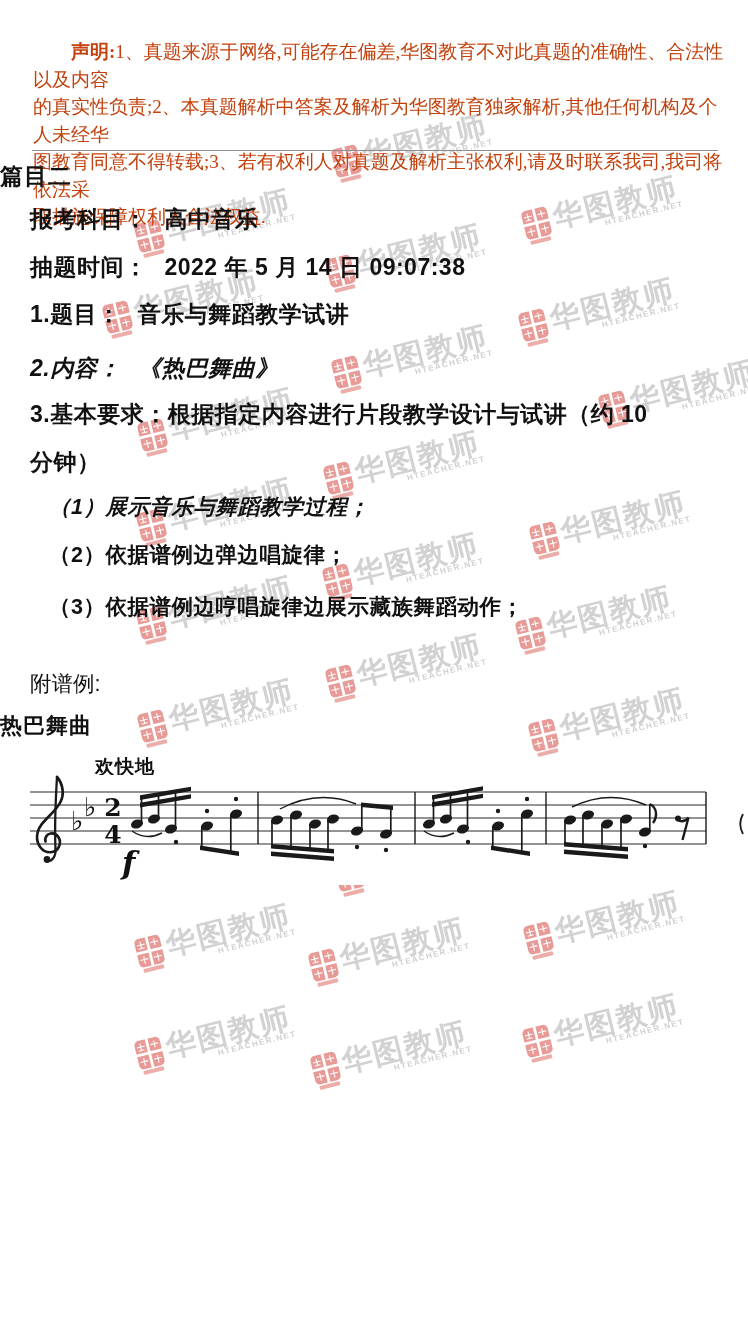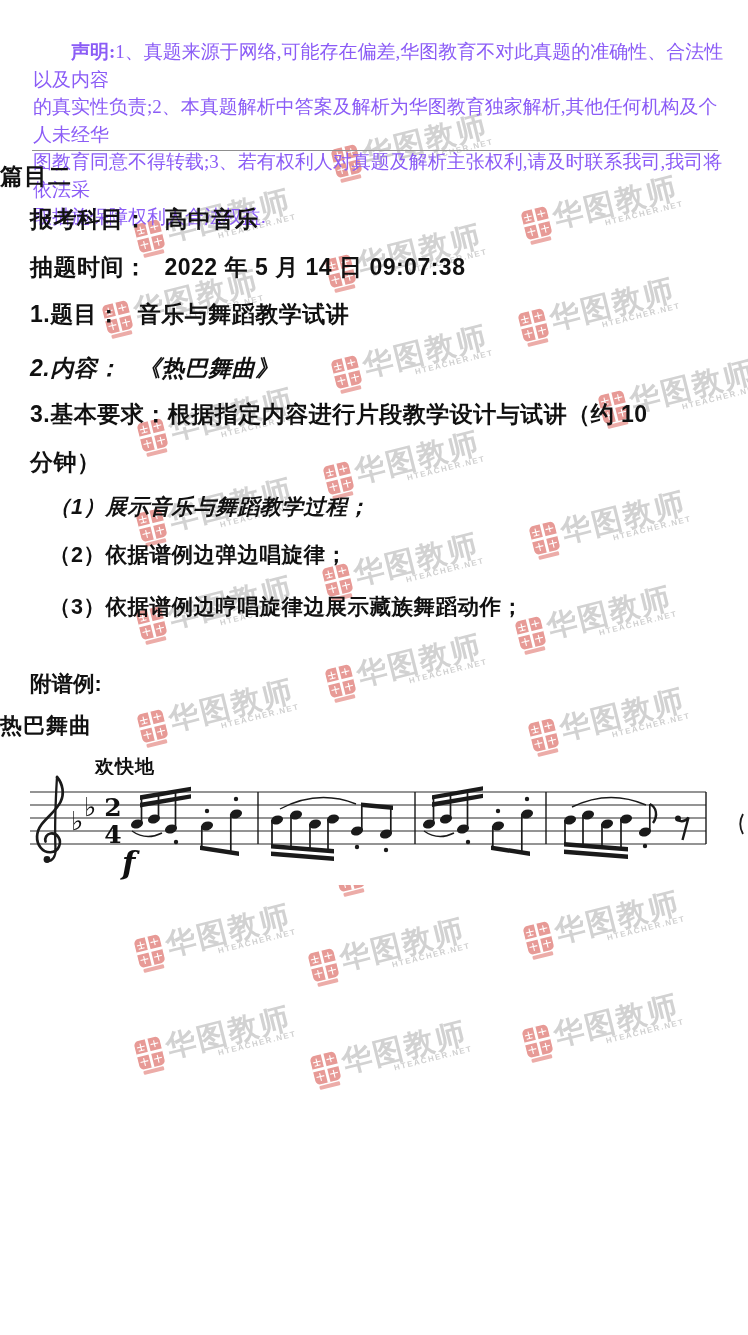--- a/index.html
+++ b/index.html
@@ -12,39 +12,39 @@
   .wm-seal{position:absolute;left:0;top:0;opacity:.8;}
   .wm-cn{position:absolute;left:31px;top:-6px;font-size:30px;font-weight:700;
          color:#d2d2d2;letter-spacing:2px;white-space:nowrap;}
   .wm-en{position:absolute;left:80px;top:27px;font-size:8px;font-weight:700;
          color:#cfcfcf;letter-spacing:1.5px;white-space:nowrap;}
   .wm-mini{position:absolute;left:3px;top:31px;width:21px;height:4px;
            background:#ecaca8;border-radius:1px;}
   
   .content{position:absolute;inset:0;z-index:2;}
   .abs{position:absolute;}
-  .disclaimer{left:33px;right:24px;top:38px;color:#8b5cf6;
+  .disclaimer{left:33px;right:24px;top:38px;color:#c2410c;
               font-family:"Liberation Serif","DejaVu Serif",serif;
               font-size:19px;line-height:27.5px;}
   .disclaimer .indent{display:inline-block;width:38px;}
   .disc-prefix{font-weight:700;}
   .divider{left:32px;width:686px;top:150px;height:0;border-top:1.6px solid #8f8f8f;}
   .h-center{left:0;width:602px;text-align:left;font-weight:700;}
   .sec-title{top:161px;font-size:23px;letter-spacing:1px;}
   .line{left:30px;font-weight:700;font-size:23px;white-space:nowrap;letter-spacing:.5px;}
   .line .lbl{margin-right:17px;}
   .meta1{top:204px;}
   .meta2{top:252px;}
   .q1{top:299px;}
   .q2{top:353px;font-style:italic;}
   .q3a{top:399px;}
   .q3b{top:447px;}
   .req{left:49px;font-weight:700;font-size:21.5px;white-space:nowrap;letter-spacing:.5px;}
   .req1{top:492px;font-style:italic;} .req2{top:540px;} .req3{top:592px;text-align:right;} .req4{top:629px;}
-  .attach{top:669px;left:30px;font-weight:700;font-size:21.5px;}
+  .attach{top:669px;left:30px;font-weight:400;font-size:21.5px;}
   .score-title{top:711px;font-size:22px;letter-spacing:1px;}
   .tempo{top:754px;left:95px;font-weight:700;font-size:19px;letter-spacing:1px;}
   .staff-svg{top:765px;left:0;}
   .note{fill:#1a1a1a;}
   .stem{stroke:#1a1a1a;stroke-width:1.7;}
   .beam{fill:#1a1a1a;}
   .thin{stroke:#1a1a1a;stroke-width:1.4;}
   .slur{stroke:#1a1a1a;stroke-width:1.4;fill:none;}
   .staffline{stroke:#2b2b2b;stroke-width:1.2;}
 </style>

